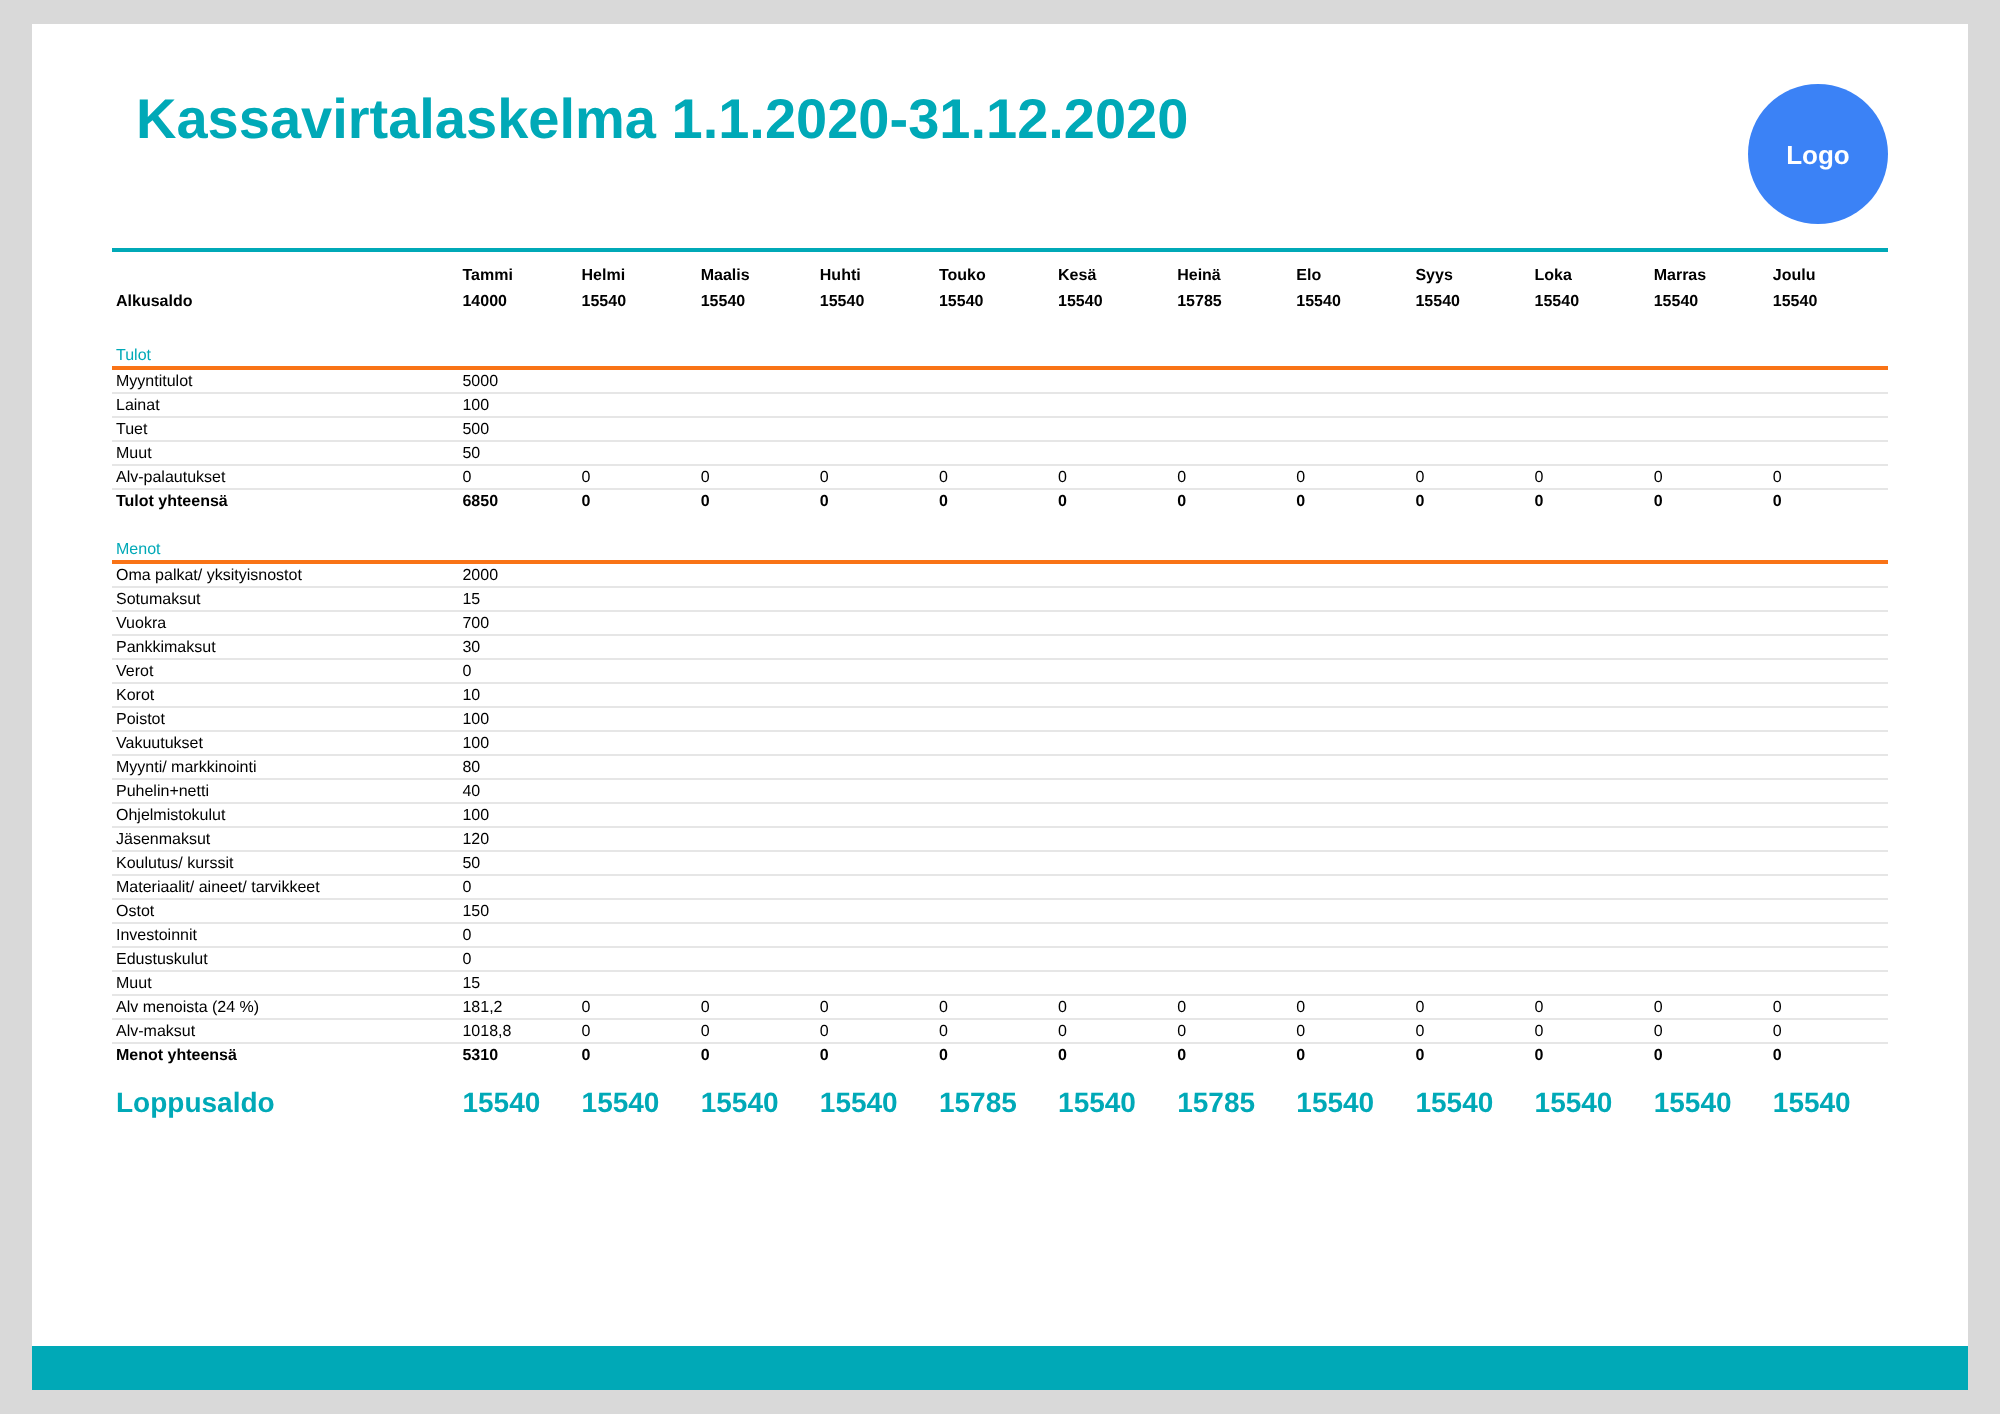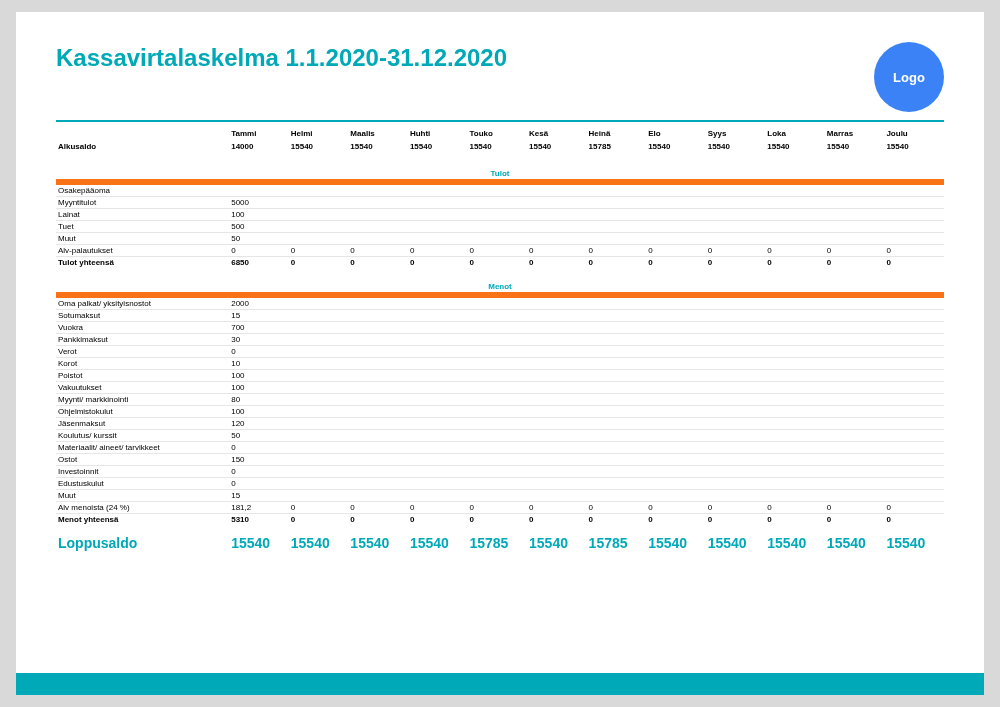--- a/index.html
+++ b/index.html
@@ -27,23 +27,24 @@
     background: #3b82f6;
     display: flex;
     align-items: center;
     justify-content: center;
     color: #fff;
     font-size: 13px;
     font-weight: bold;
   }
   h1 {
     color: #00a9b7;
-    font-size: 24px;
+    font-size: 28px;
     font-weight: bold;
     margin-bottom: 48px;
+    margin-left: 12px;
   }
   .hr-top {
     border: none;
     border-top: 2px solid #00a9b7;
     margin-bottom: 6px;
   }
   table {
     width: 100%;
     border-collapse: collapse;
     font-size: 8px;
@@ -55,24 +56,23 @@
   }
   th.label, td.label {
     width: 175px;
     padding-left: 2px;
   }
   col.month { width: 60px; }
   thead th { font-weight: bold; padding-bottom: 2px; }
   tr.alkusaldo td, tr.alkusaldo th { font-weight: bold; padding-top: 2px; padding-bottom: 12px; }
   .section-head td {
     color: #00a9b7;
-    font-weight: bold;
-    border-bottom: 6px solid #f97316;
+    font-weight: normal;
+    border-bottom: 2px solid #f97316;
     padding-top: 6px;
-    text-align: center;
   }
   .row-line td { border-bottom: 1px solid #e6e6e6; }
   .row-bold td { font-weight: bold; }
   .spacer td { height: 8px; border: none; }
   .loppu td {
     color: #00a9b7;
     font-weight: bold;
     padding-top: 10px;
     font-size: 14px;
   }
@@ -141,35 +141,20 @@
           <td>15540</td>
           <td>15540</td>
           <td>15540</td>
           <td>15540</td>
           <td>15540</td>
         </tr>
         <tr class="section-head">
           <td class="label" colspan="13">Tulot</td>
         </tr>
         <tr class="row-line">
-          <td class="label">Osakepääoma</td>
-          <td></td>
-          <td></td>
-          <td></td>
-          <td></td>
-          <td></td>
-          <td></td>
-          <td></td>
-          <td></td>
-          <td></td>
-          <td></td>
-          <td></td>
-          <td></td>
-        </tr>
-        <tr class="row-line">
           <td class="label">Myyntitulot</td>
           <td>5000</td>
           <td></td>
           <td></td>
           <td></td>
           <td></td>
           <td></td>
           <td></td>
           <td></td>
           <td></td>
@@ -387,20 +372,35 @@
           <td></td>
           <td></td>
           <td></td>
           <td></td>
           <td></td>
           <td></td>
           <td></td>
           <td></td>
         </tr>
         <tr class="row-line">
+          <td class="label">Puhelin+netti</td>
+          <td>40</td>
+          <td></td>
+          <td></td>
+          <td></td>
+          <td></td>
+          <td></td>
+          <td></td>
+          <td></td>
+          <td></td>
+          <td></td>
+          <td></td>
+          <td></td>
+        </tr>
+        <tr class="row-line">
           <td class="label">Ohjelmistokulut</td>
           <td>100</td>
           <td></td>
           <td></td>
           <td></td>
           <td></td>
           <td></td>
           <td></td>
           <td></td>
           <td></td>
@@ -509,20 +509,35 @@
           <td></td>
           <td></td>
           <td></td>
           <td></td>
           <td></td>
           <td></td>
         </tr>
         <tr class="row-line">
           <td class="label">Alv menoista (24 %)</td>
           <td>181,2</td>
+          <td>0</td>
+          <td>0</td>
+          <td>0</td>
+          <td>0</td>
+          <td>0</td>
+          <td>0</td>
+          <td>0</td>
+          <td>0</td>
+          <td>0</td>
+          <td>0</td>
+          <td>0</td>
+        </tr>
+        <tr class="row-line">
+          <td class="label">Alv-maksut</td>
+          <td>1018,8</td>
           <td>0</td>
           <td>0</td>
           <td>0</td>
           <td>0</td>
           <td>0</td>
           <td>0</td>
           <td>0</td>
           <td>0</td>
           <td>0</td>
           <td>0</td>

